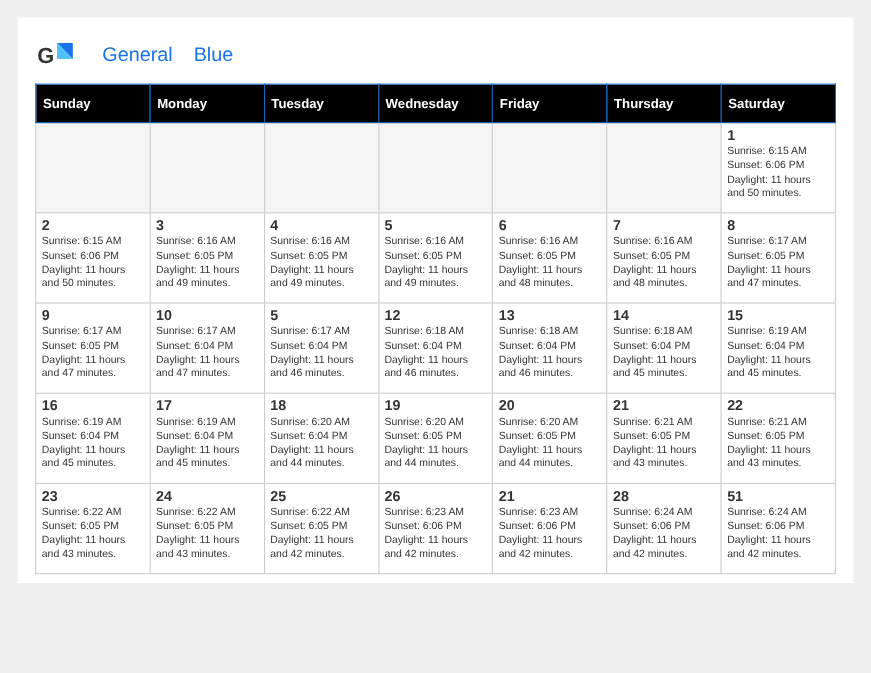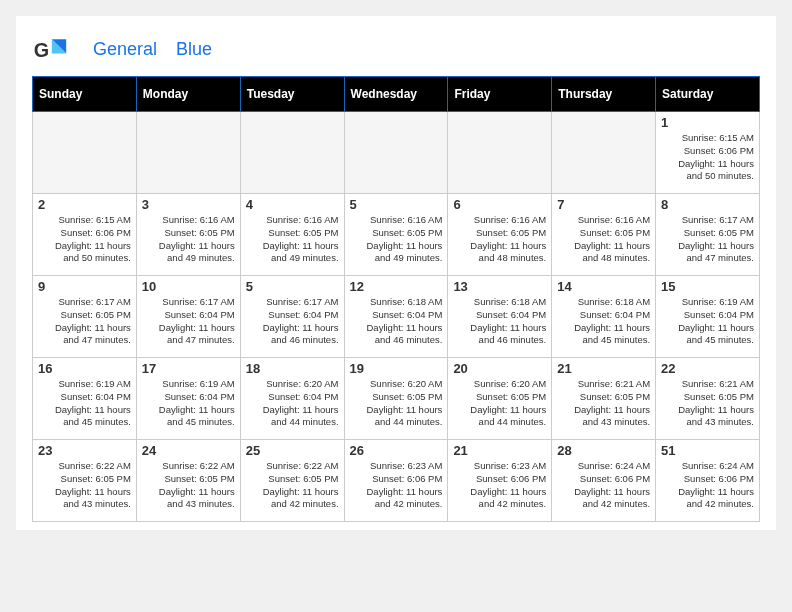--- a/index.html
+++ b/index.html
@@ -83,21 +83,20 @@
       font-size: 13px;
       font-weight: bold;
       color: #333;
       display: block;
       margin-bottom: 2px;
     }
     .day-info {
       font-size: 9.5px;
       line-height: 1.35;
       color: #333;
-      text-align: right;
     }
     .last-row td {
       height: 70px;
     }
   </style>
 </head>
 <body>
 
 <div class="page">
   <div class="header">

